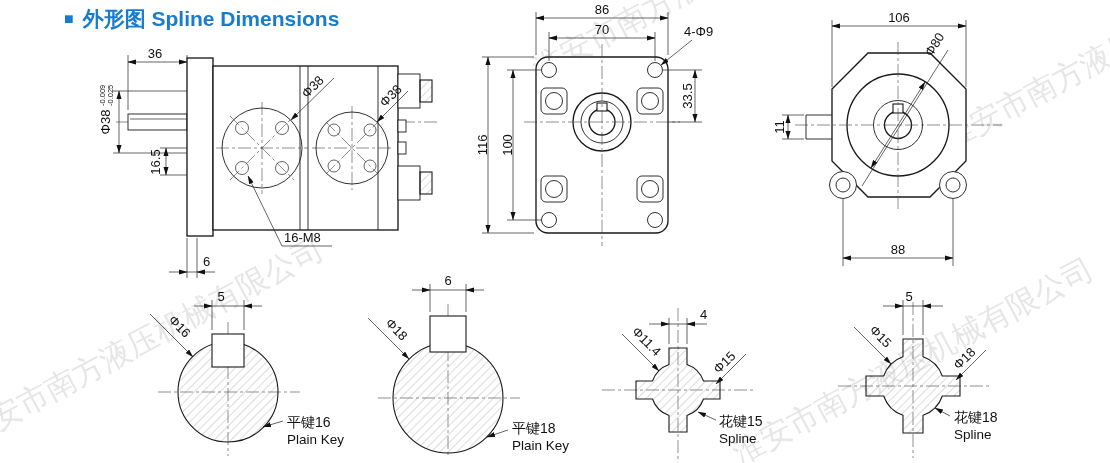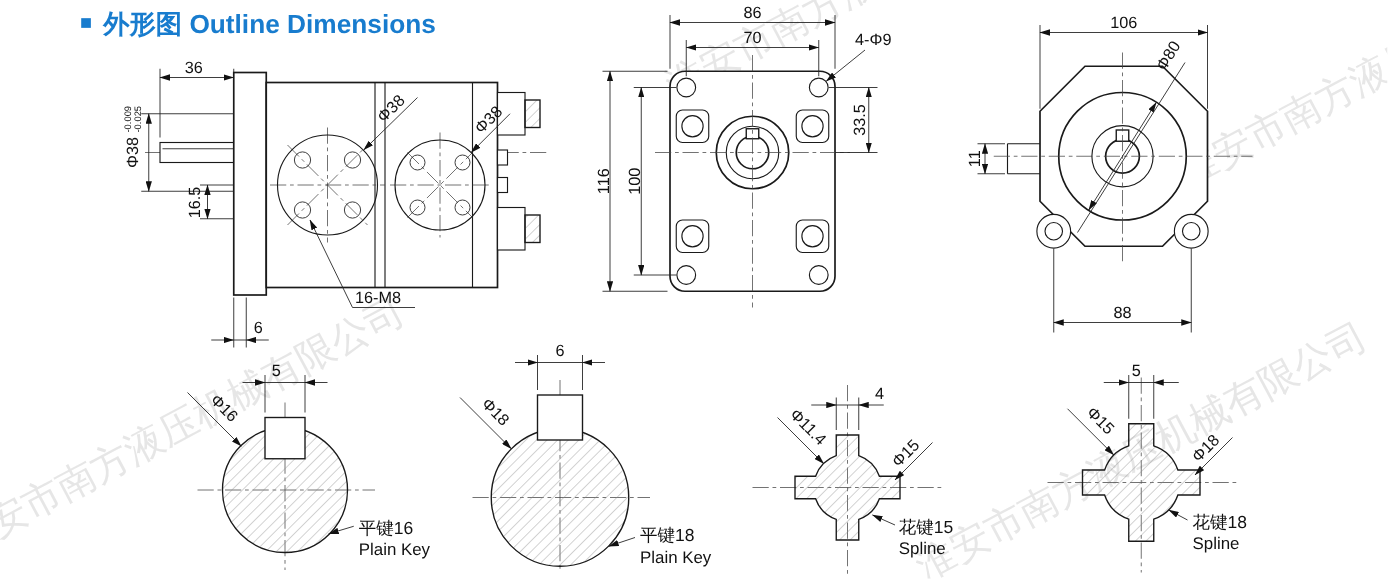--- a/index.html
+++ b/index.html
@@ -366,16 +366,16 @@
     <g>
       <line class="dl" x1="935" y1="408" x2="950" y2="416" marker-start="url(#arw)"></line>
       <text class="lab" x="954" y="422">花键18</text>
       <text class="lab2" x="954" y="439">Spline</text>
     </g>
   </g>
 </svg>
 
   <div class="title">
     <span class="bullet">■</span>
-    <span>外形图 Outline Dimensions</span>
+    <span>外形图 Spline Dimensions</span>
   </div>
 
 </div>
 
 </body></html>

